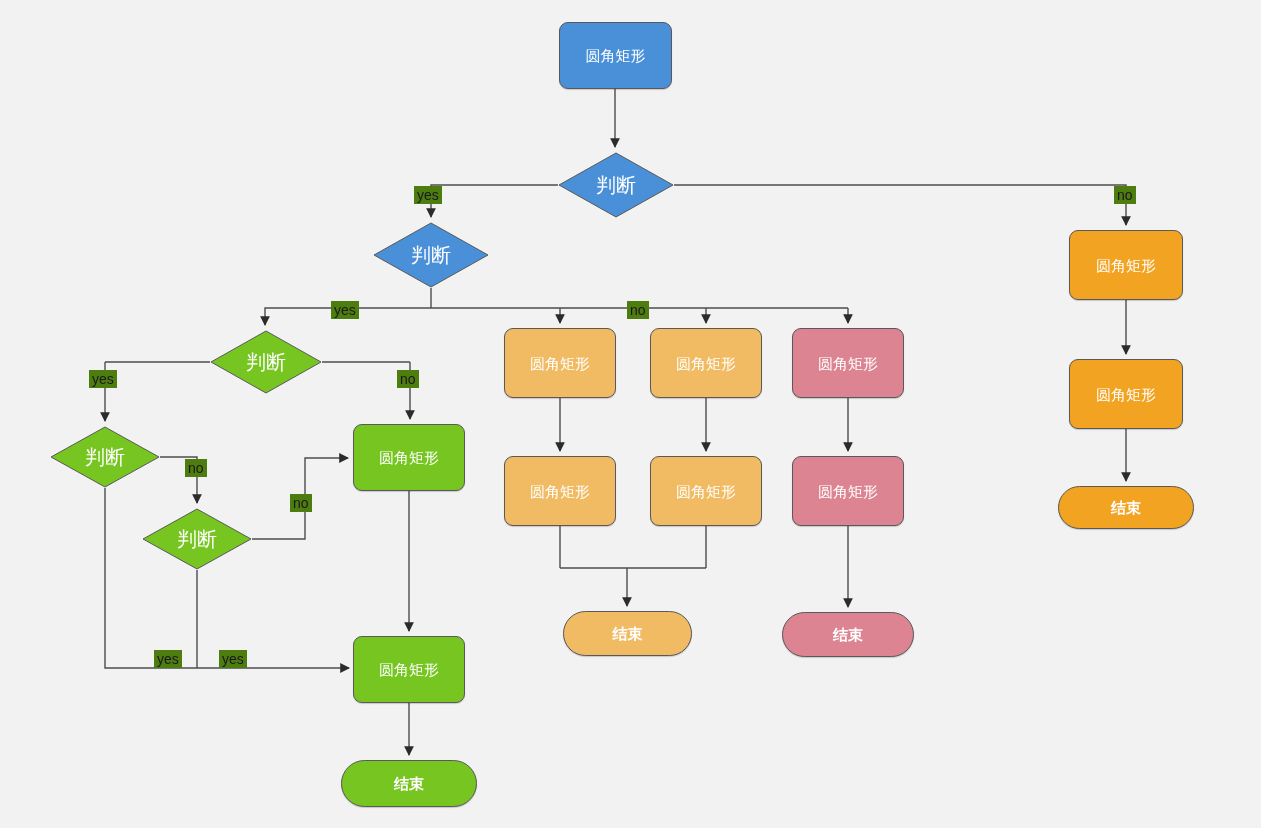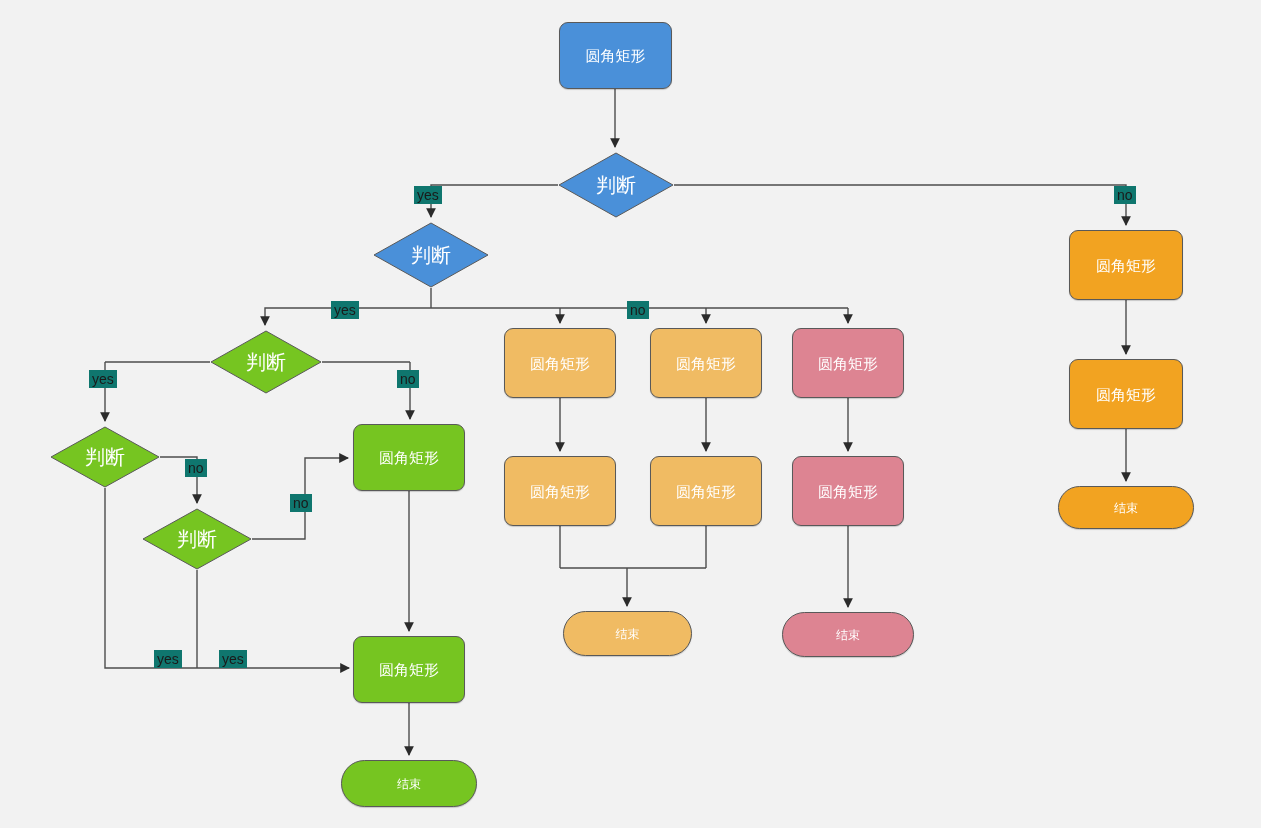--- a/index.html
+++ b/index.html
@@ -21,34 +21,34 @@
     display:flex;align-items:center;justify-content:center;
     color:#ffffff;
     font-size:15px;
     line-height:1;
     text-align:center;
     border:1px solid #595959;
     box-shadow:0 1px 1px rgba(0,0,0,.18);
     white-space:nowrap;
   }
   .proc{border-radius:9px;}
-  .term{border-radius:999px;font-size:12px;}
+  .term{border-radius:999px;font-size:15px;font-weight:bold;}
   .diamond{
     position:absolute;
     background:transparent;
     border:none;box-shadow:none;
     display:flex;align-items:center;justify-content:center;
     color:#fff;font-size:20px;
     pointer-events:none;
   }
   .diamond .dlabel{position:relative;z-index:2;}
   .diamond svg{position:absolute;left:0;top:0;}
   .elabel{
     position:absolute;
-    background:#0f766e;
+    background:#4d7c0f;
     color:#1a1a1a;
     font-size:14px;
     line-height:1.15;
     padding:1px 3px;
     white-space:nowrap;
   }
   
   .c-blue  {background:#4a90d9;}
   .c-green {background:#76c521;}
   .c-tan   {background:#f0bb63;}

